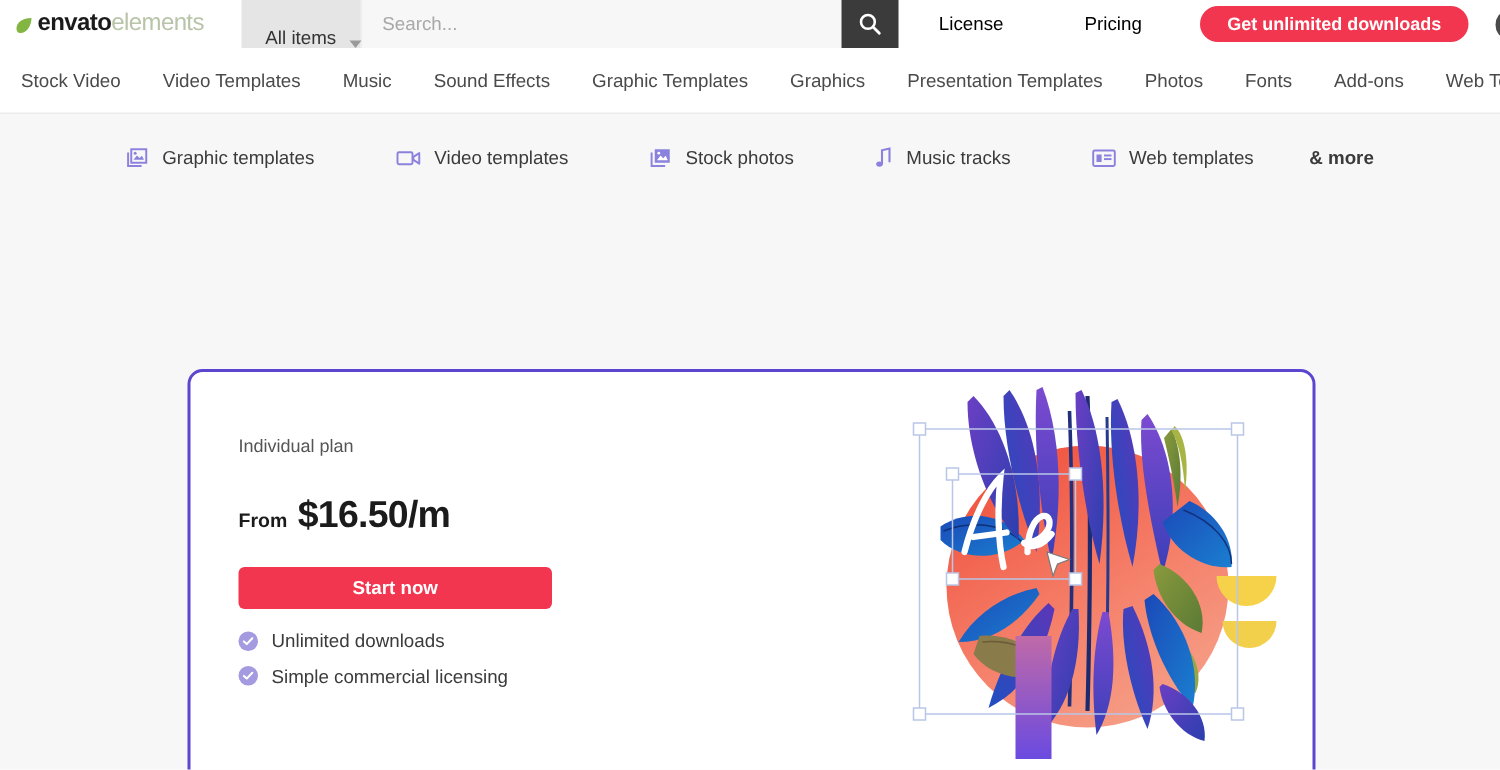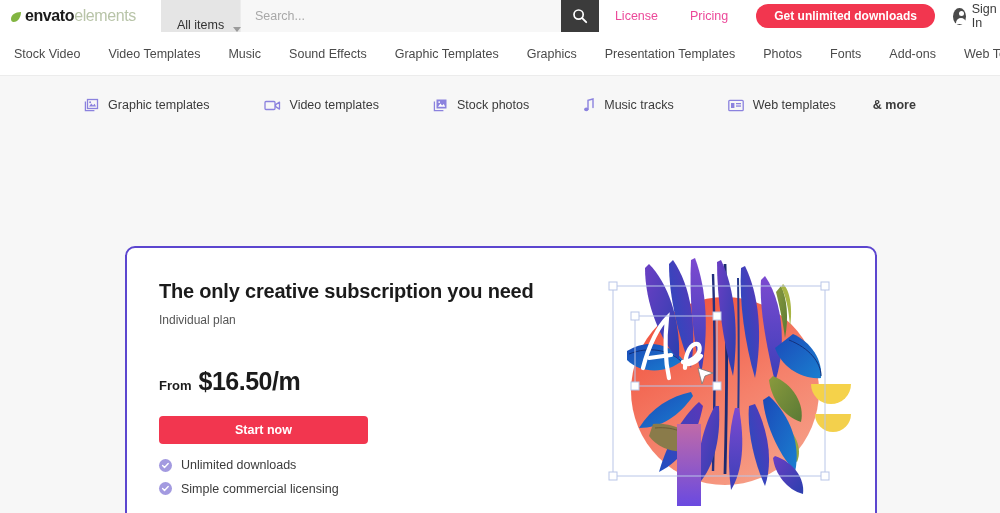--- a/index.html
+++ b/index.html
@@ -87,22 +87,22 @@
   .searchbtn svg { display:block; }
 
   .topright {
     margin-left: auto;
     display: flex; align-items: center;
     gap: 0px;
     padding-right: 10px;
     height: 32px;
   }
   .toplink {
-    font-size: 12.5px; color: #ec4899;
-    padding: 0 16px; text-decoration: none;
+    font-size: 12.5px; color: #000000;
+    padding: 0 27px; text-decoration: none;
     white-space: nowrap;
   }
   .cta {
     background: #f2364f;
     color: #fff; font-size: 12px; font-weight: bold;
     border: none; border-radius: 15px;
     height: 24px; padding: 0 18px;
     margin-left: 12px; margin-right: 12px;
     cursor: pointer;
     font-family: "Liberation Sans", sans-serif;
@@ -186,21 +186,21 @@
   .card-inner { display: flex; height: 100%; }
   .card-left { padding: 32px 0 0 32px; width: 470px; }
   .hl {
     font-size: 20px; font-weight: bold; color: #1b1b1b;
     letter-spacing: -0.2px;
   }
   .sub {
     font-size: 12px; color: #555; margin-top: 10px;
   }
   .priceline {
-    margin-top: 40px;
+    margin-top: 25px;
     display: flex; align-items: baseline; gap: 7px;
   }
   .from { font-size: 13px; font-weight: bold; color: #1b1b1b; }
   .price { font-size: 25px; font-weight: bold; color: #1b1b1b; letter-spacing: -0.5px; }
   .startbtn {
     margin-top: 20px;
     width: 209px; height: 28px;
     background: #f2364f; color: #fff;
     border: none; border-radius: 4px;
     font-size: 12.5px; font-weight: bold;
@@ -350,21 +350,20 @@
 
     <div class="cat more">
       <span>&amp; more</span>
     </div>
   </div>
 
   <div class="card">
     <div class="card-inner">
 
       <div class="card-left">
-        <div class="hl">The only creative subscription you need</div>
         <div class="sub">Individual plan</div>
 
         <div class="priceline">
           <span class="from">From</span>
           <span class="price">$16.50/m</span>
         </div>
 
         <button class="startbtn">Start now</button>
 
         <div class="feats">

